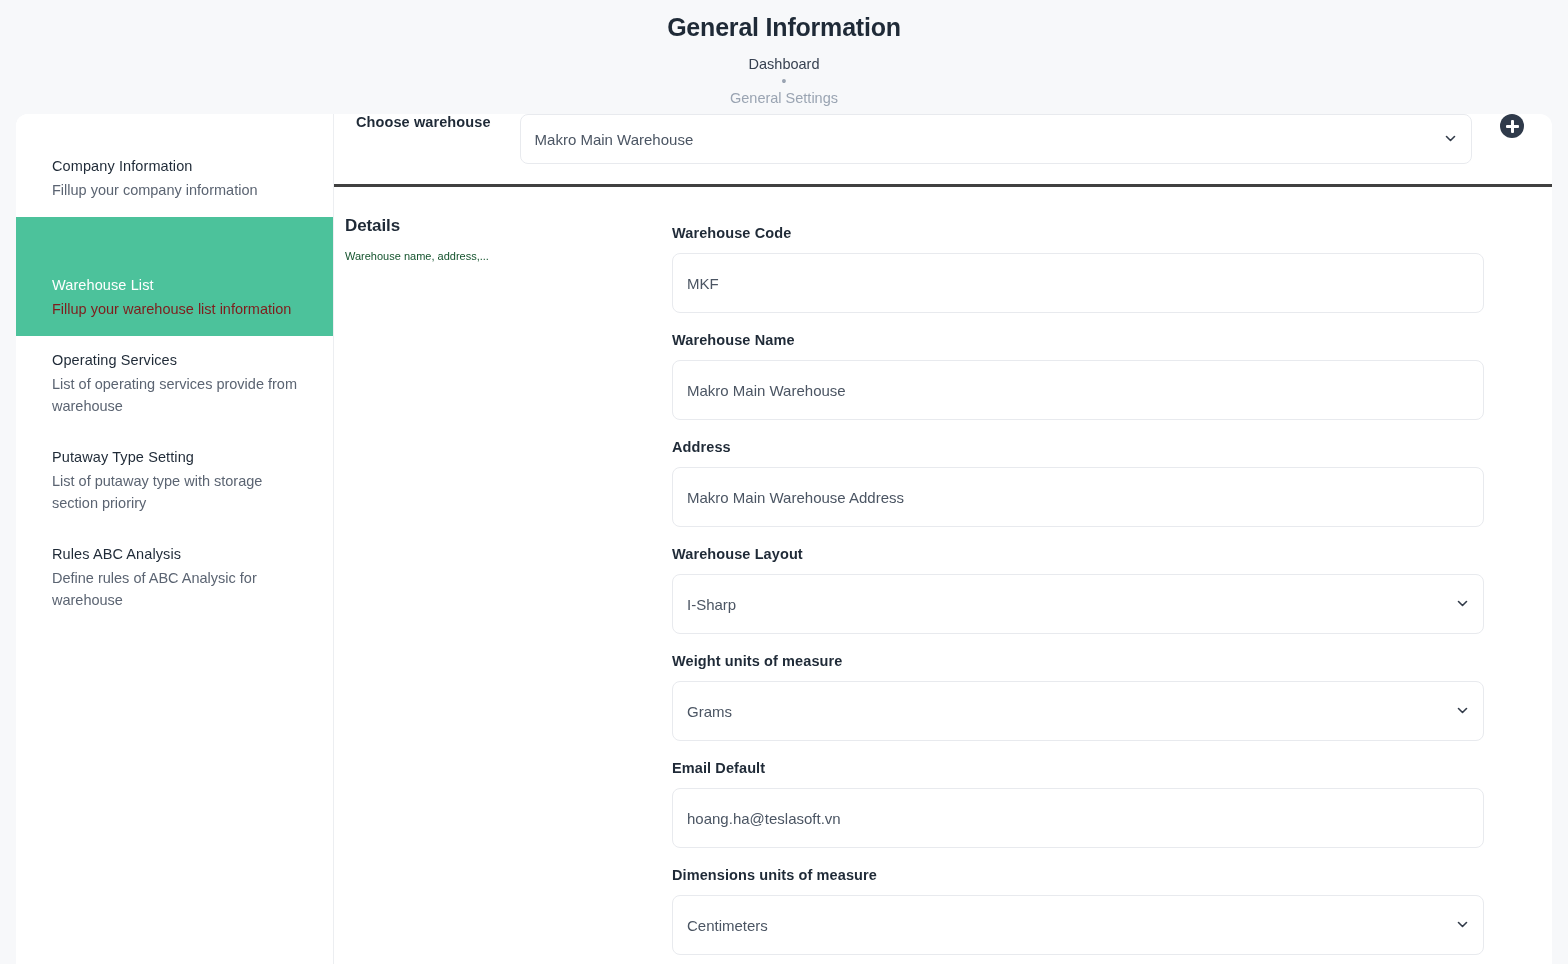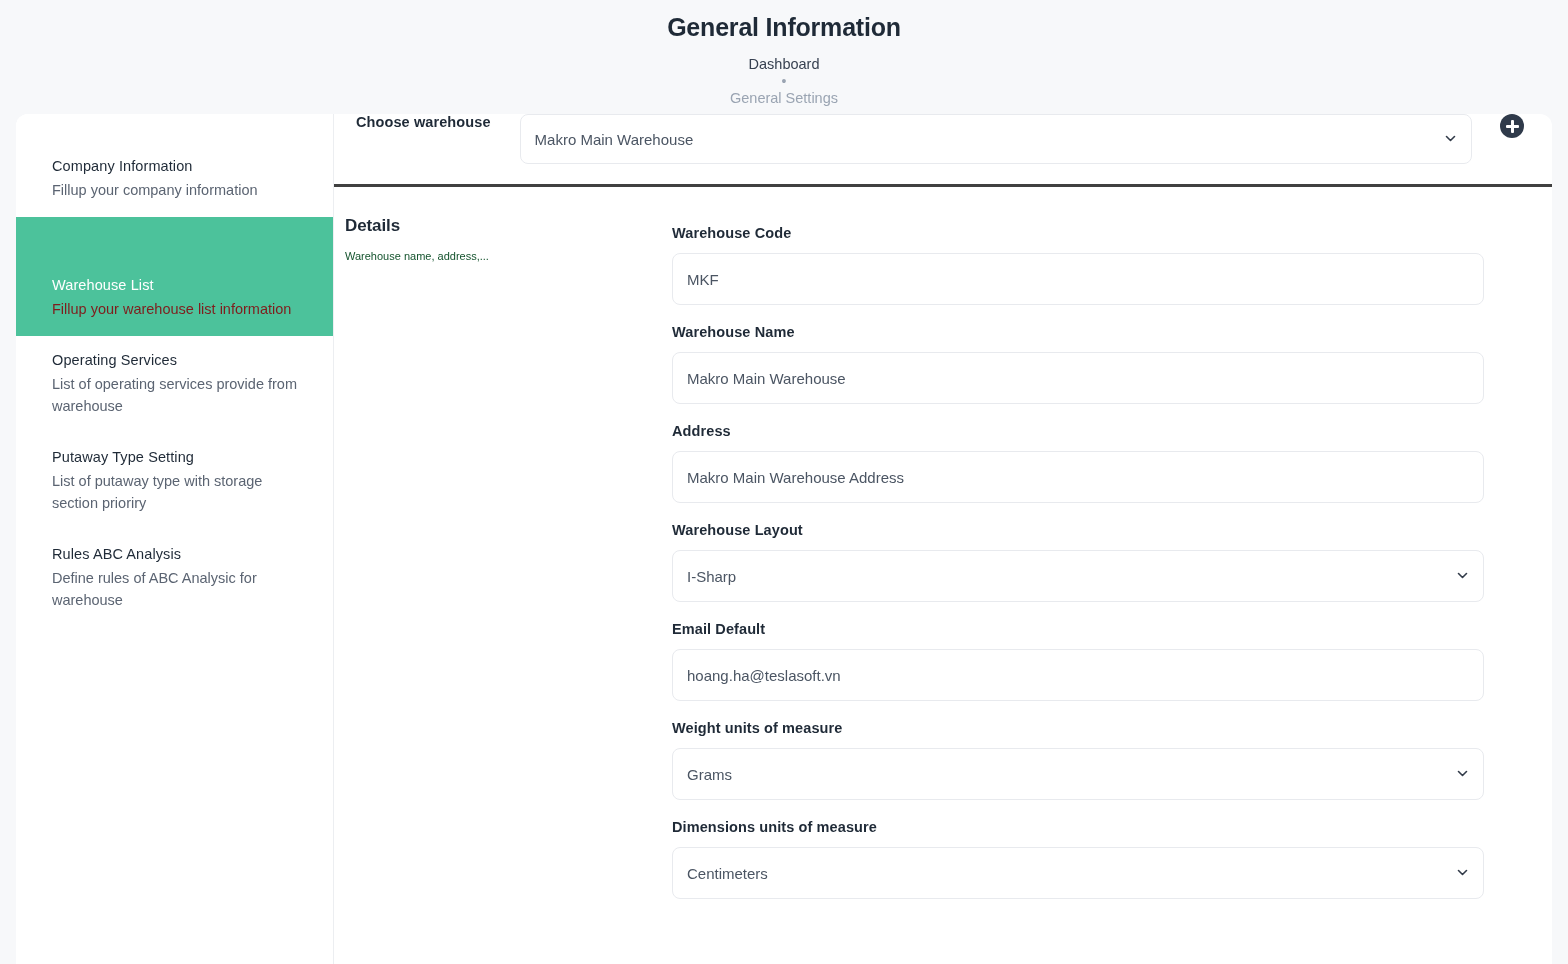--- a/index.html
+++ b/index.html
@@ -194,21 +194,21 @@
   .field { margin-bottom: 17px; }
   .field-label {
     font-size: 14.5px;
     font-weight: bold;
     color: #1f2a37;
     letter-spacing: 0.1px;
     line-height: 20px;
     margin-bottom: 10px;
   }
   .field-input {
-    height: 52px;
+    height: 60px;
     border: 1px solid #e8eaee;
     border-radius: 8px;
     background: #fff;
     display: flex;
     align-items: center;
     padding: 0 14px;
     position: relative;
   }
   .field-input.selectish { padding-right: 24px; cursor: pointer; text-align: center; }
   .field-text {
@@ -315,39 +315,39 @@
             <span class="field-text">I-Sharp</span>
             <span class="chev">
               <svg width="13" height="13" viewBox="0 0 13 13" fill="none">
                 <path d="M2.5 4.5 L6.5 8.5 L10.5 4.5" stroke="#323b49" stroke-width="1.6" stroke-linecap="round" stroke-linejoin="round"></path>
               </svg>
             </span>
           </div>
         </div>
 
         <div class="field">
-          <div class="field-label">Email Default</div>
-          <div class="field-input">
-            <span class="field-text">hoang.ha@teslasoft.vn</span>
-          </div>
-        </div>
-
-        <div class="field">
           <div class="field-label">Weight units of measure</div>
           <div class="field-input selectish">
             <span class="field-text">Grams</span>
             <span class="chev">
               <svg width="13" height="13" viewBox="0 0 13 13" fill="none">
                 <path d="M2.5 4.5 L6.5 8.5 L10.5 4.5" stroke="#323b49" stroke-width="1.6" stroke-linecap="round" stroke-linejoin="round"></path>
               </svg>
             </span>
           </div>
         </div>
 
         <div class="field">
+          <div class="field-label">Email Default</div>
+          <div class="field-input">
+            <span class="field-text">hoang.ha@teslasoft.vn</span>
+          </div>
+        </div>
+
+        <div class="field">
           <div class="field-label">Dimensions units of measure</div>
           <div class="field-input selectish">
             <span class="field-text">Centimeters</span>
             <span class="chev">
               <svg width="13" height="13" viewBox="0 0 13 13" fill="none">
                 <path d="M2.5 4.5 L6.5 8.5 L10.5 4.5" stroke="#323b49" stroke-width="1.6" stroke-linecap="round" stroke-linejoin="round"></path>
               </svg>
             </span>
           </div>
         </div>

